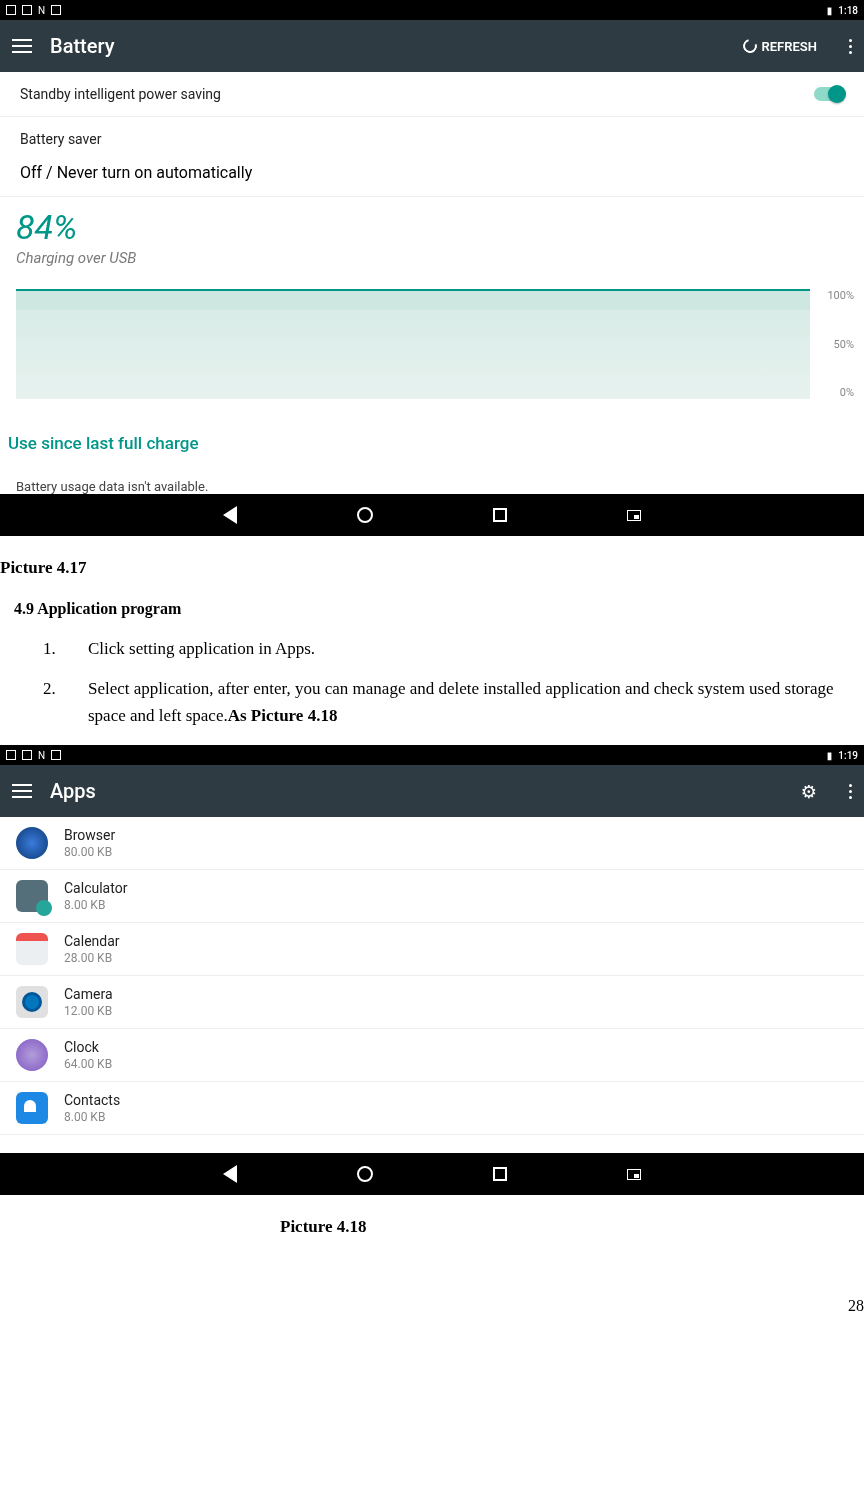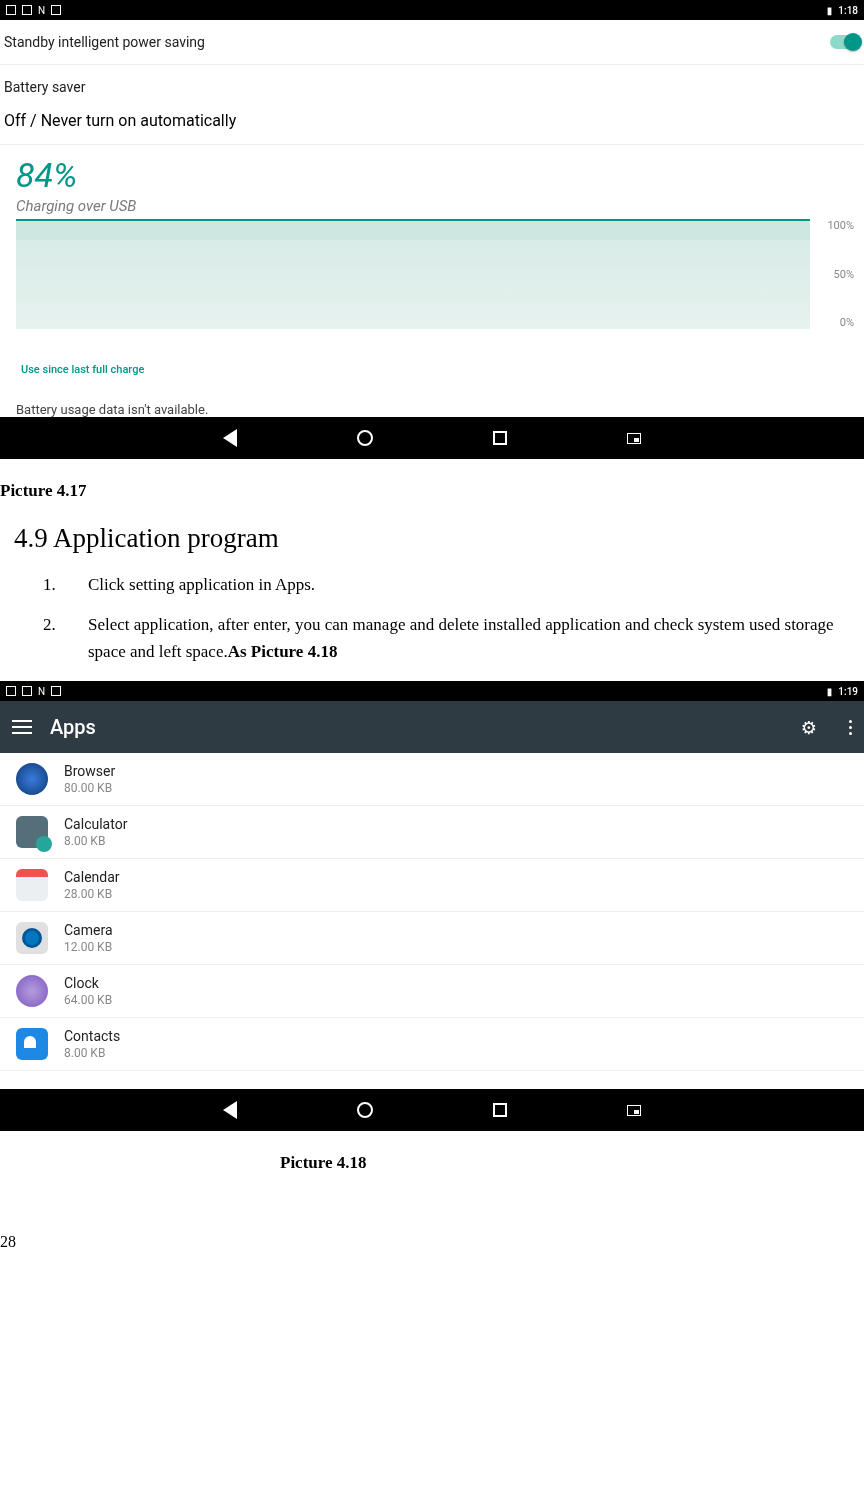--- a/index.html
+++ b/index.html
@@ -28,50 +28,50 @@
   .refresh { display: flex; align-items: center; gap: 5px; font-size: 13px; font-weight: 600; }
   .refresh-icon {
     width: 14px; height: 14px; border: 2px solid #fff; border-radius: 50%;
     border-top-color: transparent; transform: rotate(30deg); position: relative;
   }
   .overflow { display: flex; flex-direction: column; gap: 3px; margin-left: 14px; }
   .overflow div { width: 3px; height: 3px; background: #fff; border-radius: 50%; }
   .gear-icon { font-size: 18px; }
 
   .setting-row {
-    background: #fff; padding: 14px 4px; border-bottom: 1px solid #eee;
+    background: #fff; padding: 14px 20px; border-bottom: 1px solid #eee;
     display: flex; justify-content: space-between; align-items: center;
   }
   .setting-title { font-size: 14px; color: #222; }
   .setting-sub { font-size: 16px; color: #000000; margin-top: 16px; }
   .toggle {
     width: 30px; height: 14px; background: #8fd9c8; border-radius: 8px; position: relative;
   }
   .toggle::after {
     content: ""; width: 18px; height: 18px; background: #009688; border-radius: 50%;
     position: absolute; right: -2px; top: -2px; box-shadow: 0 1px 2px rgba(0,0,0,.3);
   }
 
   .battery-block { padding: 10px 16px 4px; font-style: italic; }
   .battery-pct { color: #009688; font-size: 34px; font-weight: 400; }
   .battery-status { color: #7a7a7a; font-size: 15px; margin-top: 2px; }
 
-  .chart-wrap { display: flex; padding: 0 10px 16px 16px; }
+  .chart-wrap { display: flex; padding: 0 10px 16px 16px; margin-top: 18px; }
   .chart-area {
     flex: 1; height: 110px; position: relative;
     background: linear-gradient(#cfe7e1, #cfe7e1 18%, #d9ece7 18%, #e7f2ef);
     border-top: 2px solid #009688;
   }
   .chart-labels {
     width: 44px; display: flex; flex-direction: column; justify-content: space-between;
     height: 110px; font-size: 11px; color: #888; text-align: right; padding-left: 6px;
   }
   .chart-time { font-size: 12px; color: #444; padding: 8px 16px 0; }
 
-  .link-teal { color: #009688; font-size: 11px; font-weight: 500; padding: 18px 21px 12px; }
+  .link-teal { color: #009688; font-size: 17px; font-weight: 500; padding: 18px 8px 12px; }
   .unavail { font-size: 13px; color: #444; padding: 14px 16px 0; }
 
   .nav-bar {
     background: #000; height: 42px; display: flex; justify-content: center;
     align-items: center; gap: 120px;
   }
   .nav-back {
     width: 0; height: 0; border-top: 9px solid transparent;
     border-bottom: 9px solid transparent; border-right: 14px solid #fff;
   }
@@ -80,21 +80,21 @@
   .nav-pip {
     width: 14px; height: 11px; border: 1px solid #fff; position: relative;
   }
   .nav-pip::after {
     content: ""; position: absolute; right: 1px; bottom: 1px; width: 5px; height: 4px;
     background: #fff;
   }
 
   
   .caption { font-weight: 700; font-size: 17px; margin: 22px 0; }
-  .section-head { font-weight: 400; font-size: 27px; margin: 11px 0 18px 14px; }
+  .section-head { font-weight: 700; font-size: 16px; margin: 11px 0 18px 14px; }
   .doc-list { margin: 0 0 16px 60px; font-size: 17px; line-height: 1.55; }
   .doc-list li { padding-left: 28px; margin-bottom: 14px; }
 
   
   .apps-list { background: #be185d; }
   .app-row {
     display: flex; align-items: center; gap: 16px; padding: 10px 16px;
     background: #fff; border-bottom: 1px solid #eee;
   }
   .app-icon {
@@ -107,40 +107,57 @@
   .ic-browser { background: radial-gradient(#3a7bdc,#0c3a74); color:#fff; border-radius:50%; }
   .ic-calc { background: #546e7a; position:relative; }
   .ic-calc::after{content:"";position:absolute;right:-4px;bottom:-4px;width:16px;height:16px;background:#26a69a;border-radius:50%;}
   .ic-cal { background: linear-gradient(#ef5350 25%, #eceff1 25%); }
   .ic-cam { background: #e0e0e0; display:flex;align-items:center;justify-content:center; }
   .ic-cam::after{content:"";width:14px;height:14px;border-radius:50%;background:#0277bd;border:3px solid #01579b;}
   .ic-clock { background: radial-gradient(#b39ddb,#7e57c2); border-radius:50%; }
   .ic-contacts { background:#1e88e5; position:relative; }
   .ic-contacts::after{content:"";position:absolute;left:8px;top:8px;width:12px;height:12px;background:#fff;border-radius:50% 50% 0 0;}
 
-  .page-num { text-align: left; font-size: 16px; margin: 60px 0 32px; }
+  .page-num { text-align: right; font-size: 16px; margin: 60px 0 32px; }
 </style>
 </head>
 <body>
 
 <div class="shot sans">
 
   <div class="status-bar">
     <div class="status-icons">
       <span class="sb-sq"></span>
       <span class="sb-sq"></span>
       <span>N</span>
       <span class="sb-sq"></span>
     </div>
     <div class="status-icons">
       <span>▮</span>
       <span class="sb-time">1:18</span>
     </div>
   </div>
 
+  <div class="app-bar">
+    <div class="hamburger">
+        <div></div>
+        <div></div>
+        <div></div>
+      </div>
+    <div class="app-title">Battery</div>
+    <div class="refresh">
+      <div class="refresh-icon"></div>
+      <span>REFRESH</span>
+    </div>
+    <div class="overflow">
+        <div></div>
+        <div></div>
+        <div></div>
+      </div>
+  </div>
 
   <div class="setting-row">
     <div>
       <div class="setting-title">Standby intelligent power saving</div>
     </div>
     <div class="toggle"></div>
   </div>
 
   <div class="setting-row">
     <div>

